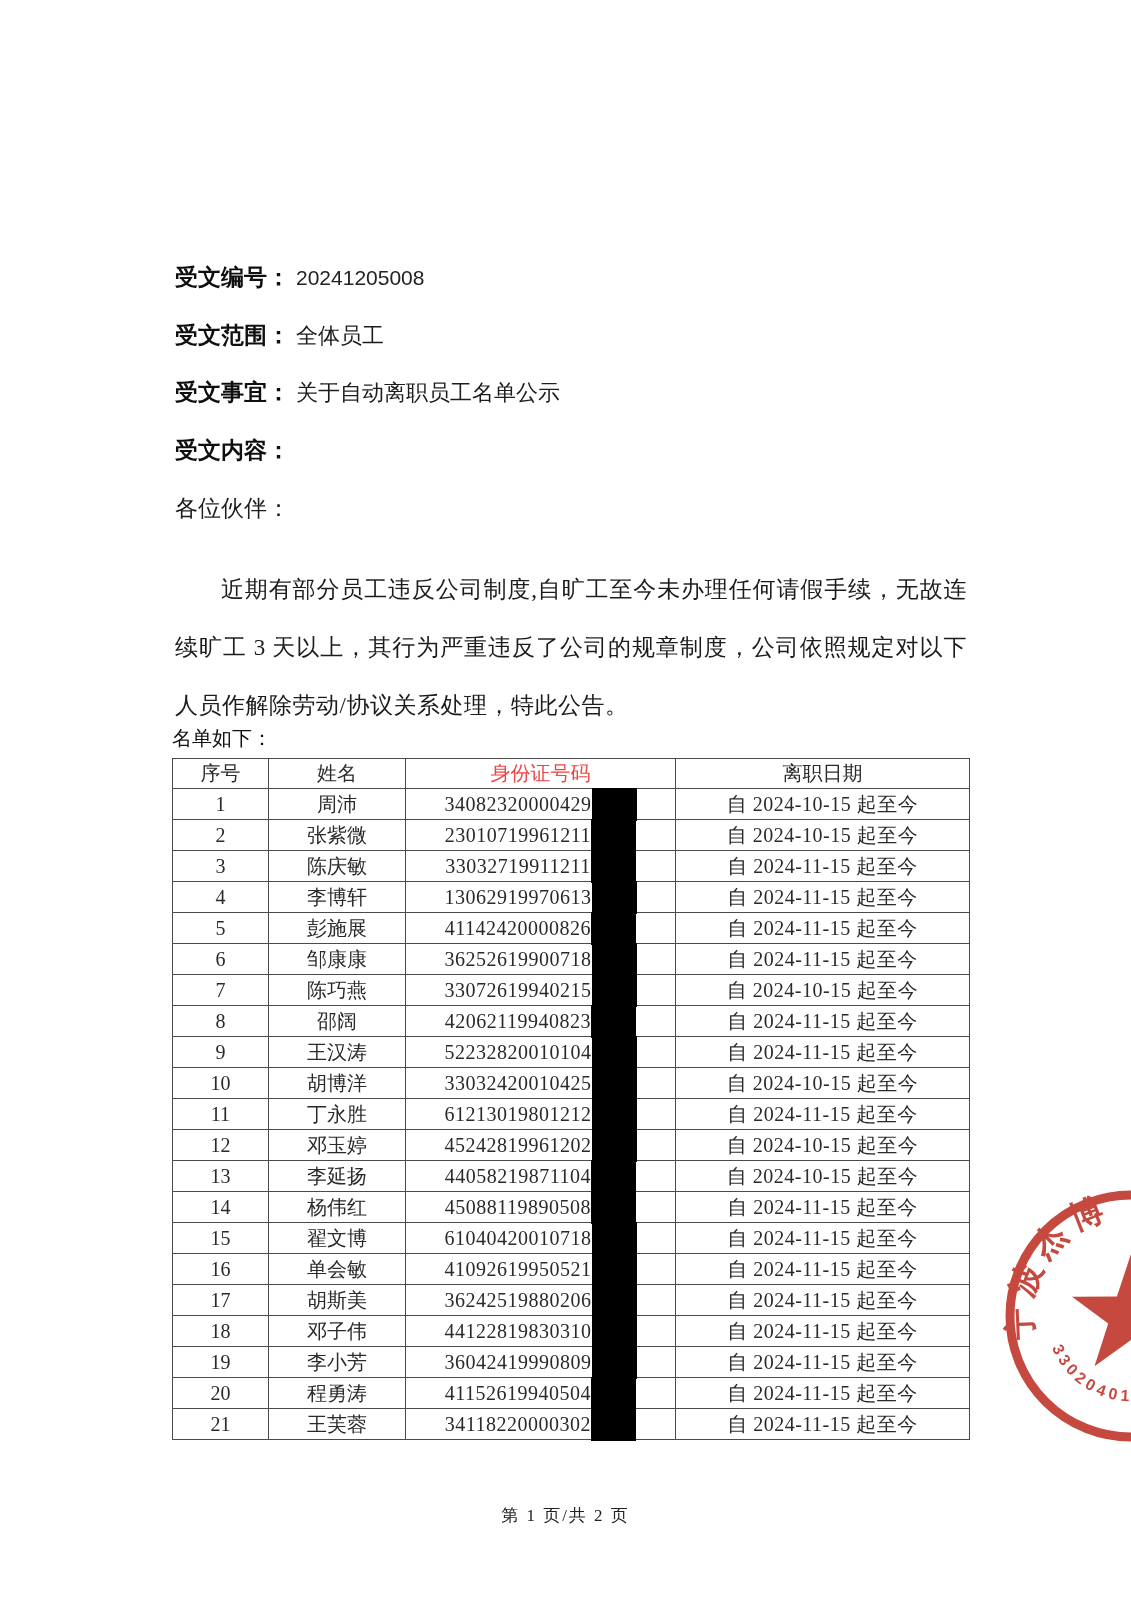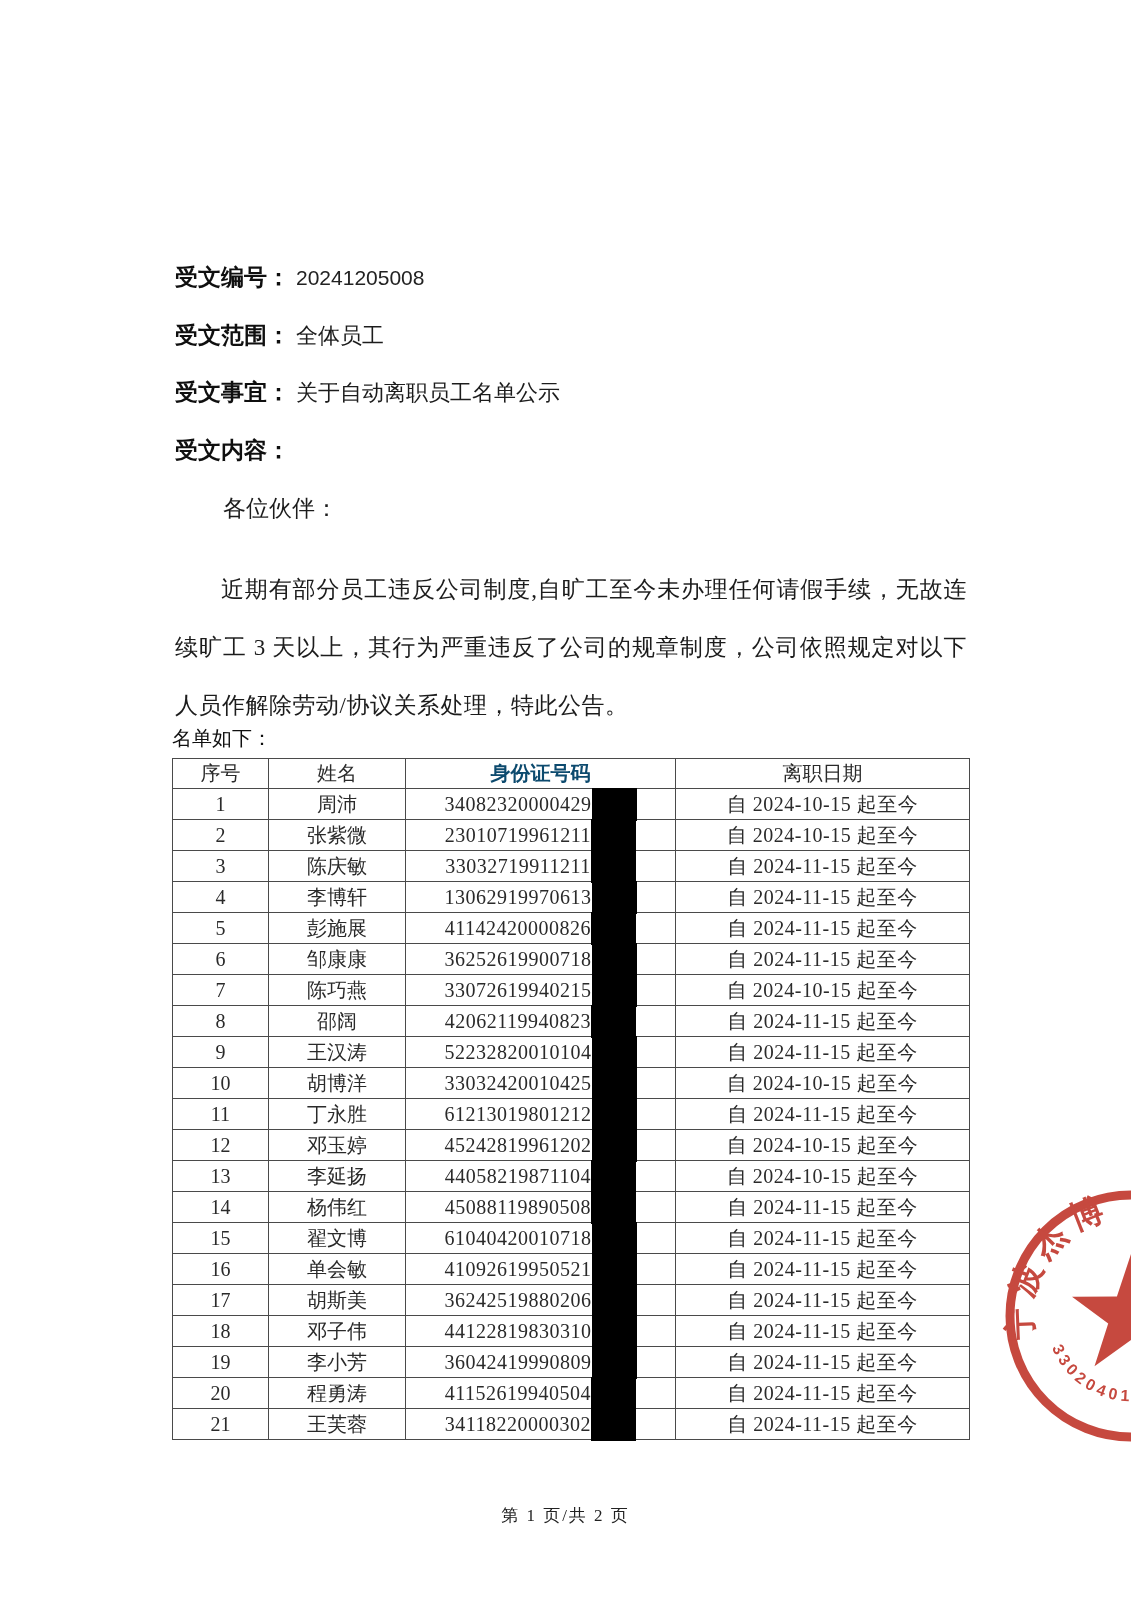--- a/index.html
+++ b/index.html
@@ -10,39 +10,39 @@
   }
   .title{
     position:absolute;top:130px;left:0;width:100%;text-align:center;
     font-size:45px;font-weight:bold;color:#000;
   }
   .meta-line{position:absolute;left:175px;white-space:nowrap;}
   .meta-label{font-weight:bold;font-size:23px;color:#0f0f0f;}
   .meta-value{font-size:22px;margin-left:6px;}
   .meta-value.num{font-family:"Liberation Sans","DejaVu Sans",sans-serif;font-size:21px;color:#222;}
   .m0{top:262px;} .m1{top:320px;} .m2{top:377px;} .m3{top:435px;}
-  .salutation{position:absolute;left:175px;top:493px;font-size:23px;margin-left:48px;}
+  .salutation{position:absolute;left:175px;top:493px;font-size:23px;}
   .body-par{
     position:absolute;left:175px;top:538px;width:792px;
     font-size:23px;line-height:58px;text-indent:2em;text-align:justify;
     letter-spacing:0.5px;
   }
   .list-label{position:absolute;left:172px;top:725px;font-size:20px;font-weight:normal;color:#0f0f0f;}
   table.roster{
     position:absolute;left:172px;top:758px;width:797px;
     border-collapse:collapse;table-layout:fixed;
   }
   table.roster col.c0{width:96px;} table.roster col.c1{width:137px;}
   table.roster col.c2{width:270px;} table.roster col.c3{width:294px;}
   table.roster th, table.roster td{
     border:1px solid #4a4a4a;text-align:center;vertical-align:middle;
     padding:0;font-size:20px;color:#2a2a2a;overflow:visible;
   }
   table.roster th{height:29px;font-weight:normal;text-align:center;}
-  table.roster th.hdr-bold{font-weight:bold;color:#0c4a6e;}
+  table.roster th.hdr-bold{font-weight:normal;color:#ef4444;}
   table.roster td{height:30px;}
   td.idcell .idwrap{display:flex;align-items:center;justify-content:center;height:30px;}
   .idnum{font-size:20px;letter-spacing:0.5px;white-space:nowrap;}
   .redact{width:45px;height:33px;background:#000;flex:none;margin:-2px 0;}
   .datecell{letter-spacing:0.5px;}
   .page-footer{
     position:absolute;top:1468px;left:0;width:1131px;text-align:center;
     font-size:17px;letter-spacing:2px;color:#222;margin-top:36px;
   }
   .stamp{position:absolute;left:985px;top:1150px;pointer-events:none;}

